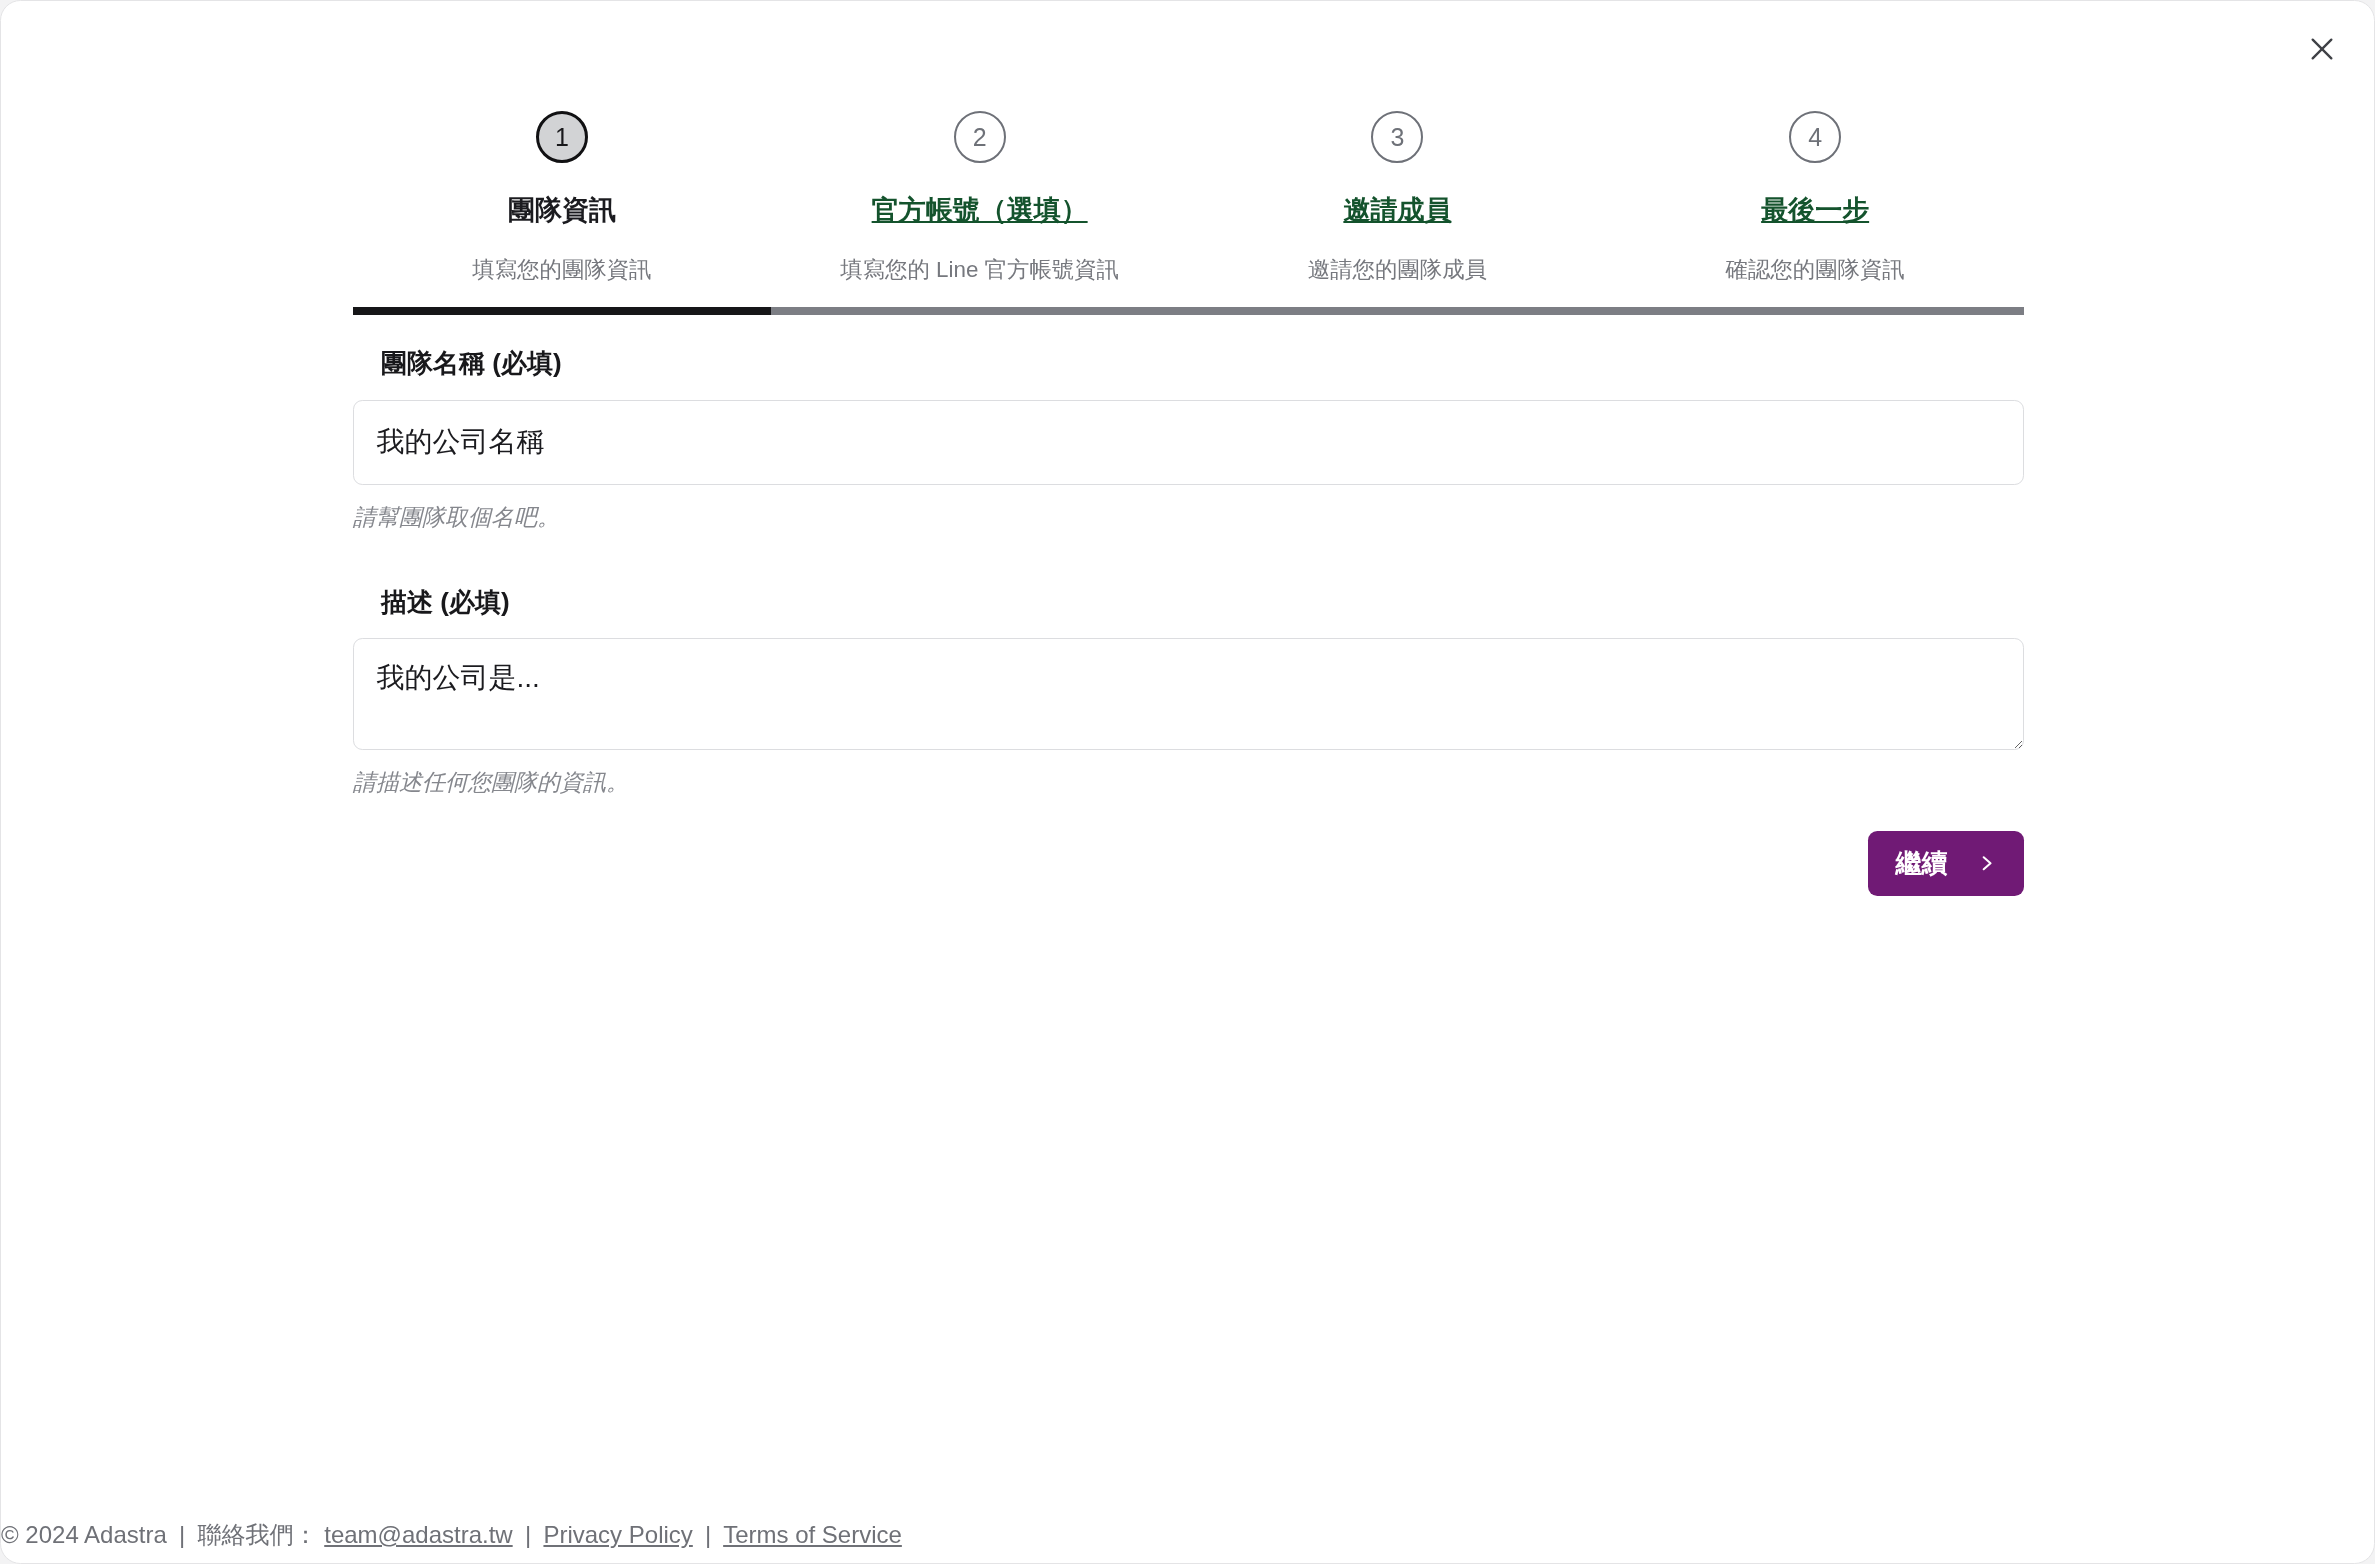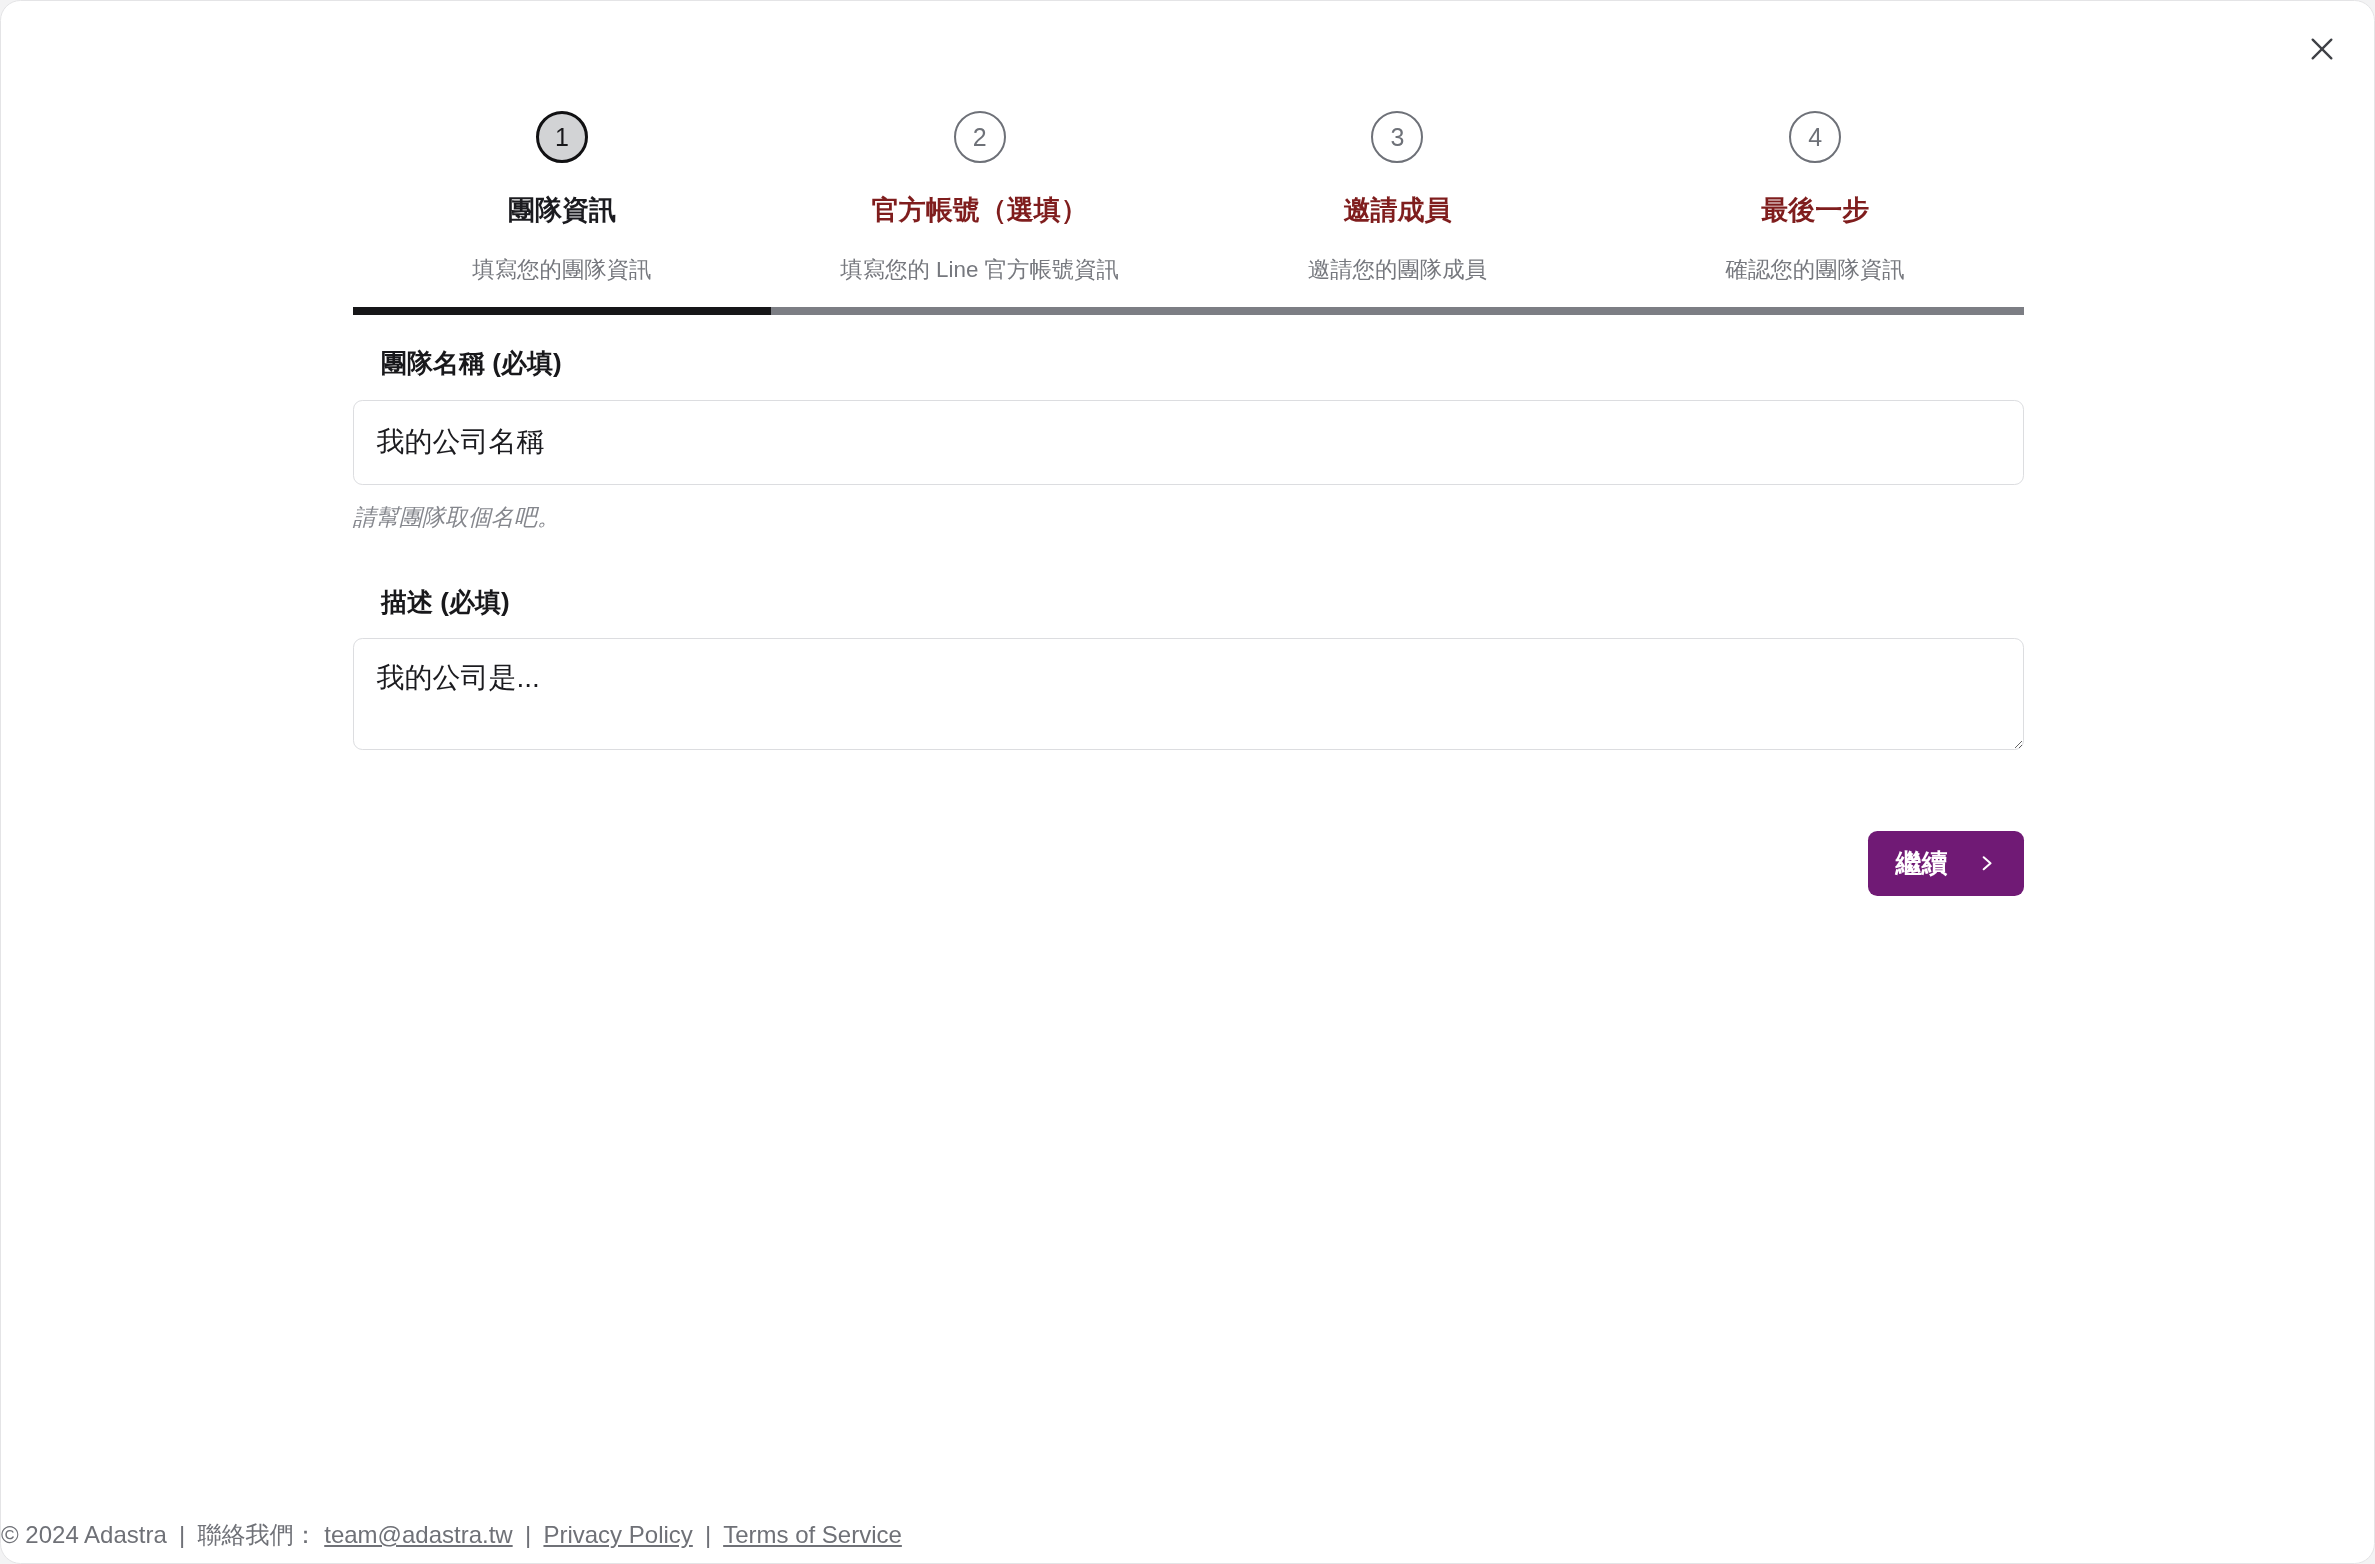--- a/index.html
+++ b/index.html
@@ -80,21 +80,21 @@
     border: 2.8px solid #6e7178;
     color: #6e7178;
   }
   .step-title {
     margin-top: 29px;
     font-size: 27px;
     font-weight: 700;
     color: #1b1b1f;
     white-space: nowrap;
   }
-  .step:not(.active) .step-title { color: #7f1d1d; }
+  .step:not(.active) .step-title { color: #14532d; text-decoration: underline; }
   .step-sub {
     margin-top: 26px;
     font-size: 22.4px;
     color: #76787e;
     white-space: nowrap;
   }
 
   .progress-track {
     margin-top: 22.4px;
     width: 100%;
@@ -245,20 +245,21 @@
 
     <div class="field-block">
       <div class="field-label">團隊名稱 (必填)</div>
       <input class="text-input" type="text" placeholder="我的公司名稱" style="">
       <div class="field-help">請幫團隊取個名吧。</div>
     </div>
 
     <div class="field-block field-block-2">
       <div class="field-label">描述 (必填)</div>
       <textarea class="text-area" placeholder="我的公司是..." style=""></textarea>
+      <div class="field-help">請描述任何您團隊的資訊。</div>
     </div>
 
   </div>
 
   <div class="actions">
     <button class="continue-btn">
       <span>繼續</span>
       <span>
         <svg width="20.5" height="20.5" viewBox="0 0 24 24" fill="none" stroke="#ffffff" stroke-width="2.4" stroke-linecap="round" stroke-linejoin="round">
           <polyline points="9 5 17 12 9 19"></polyline>

